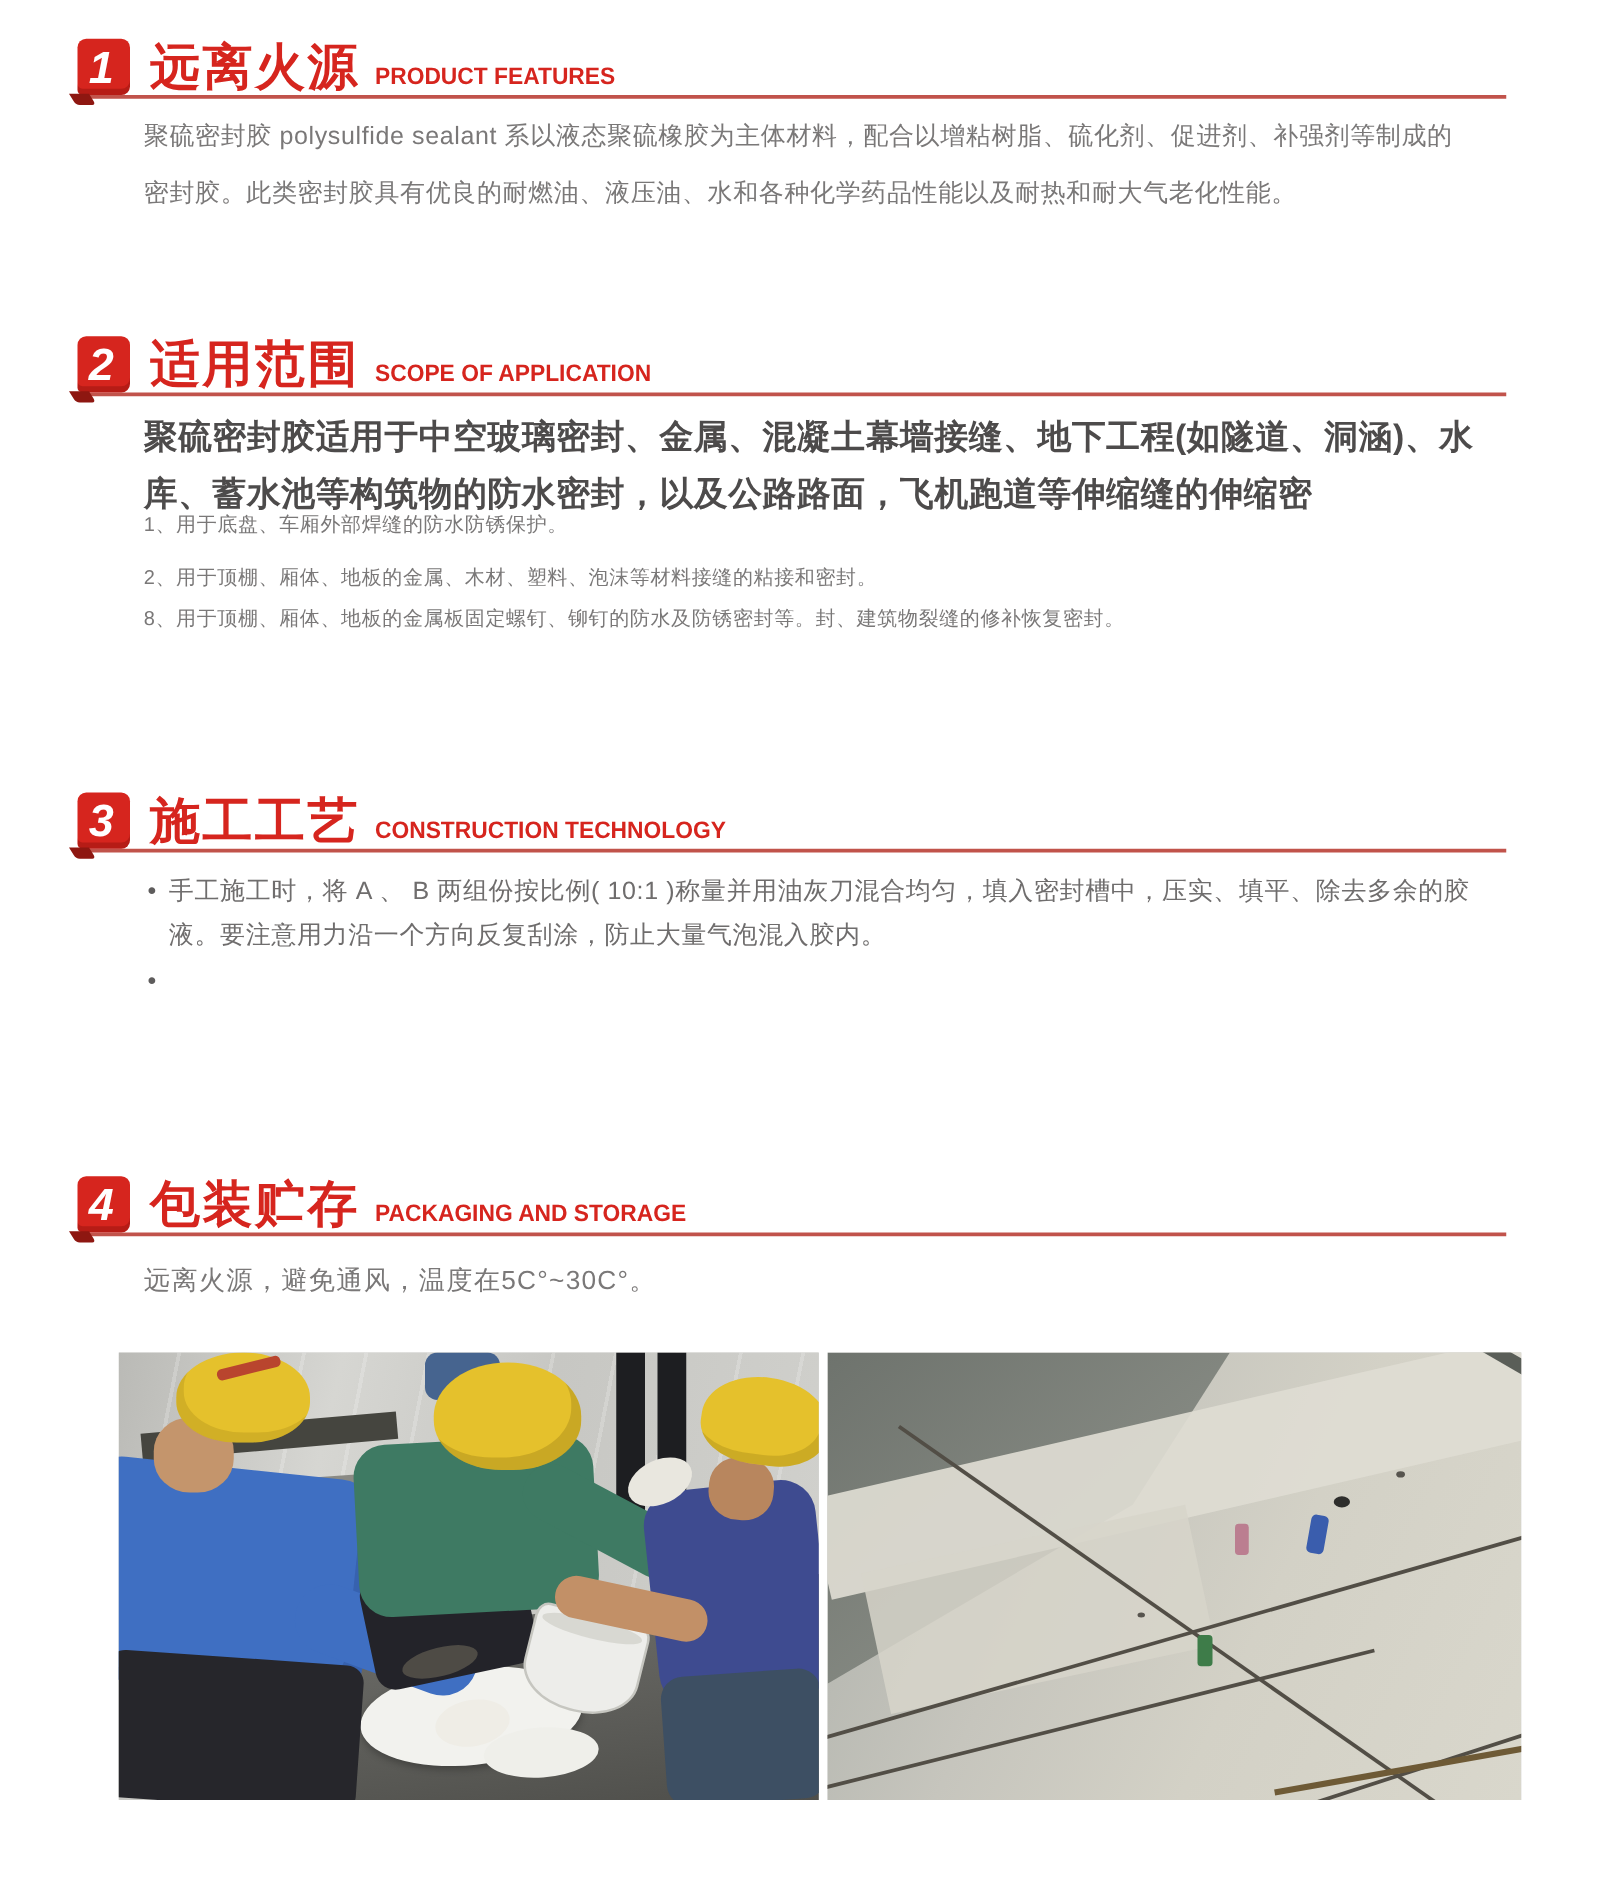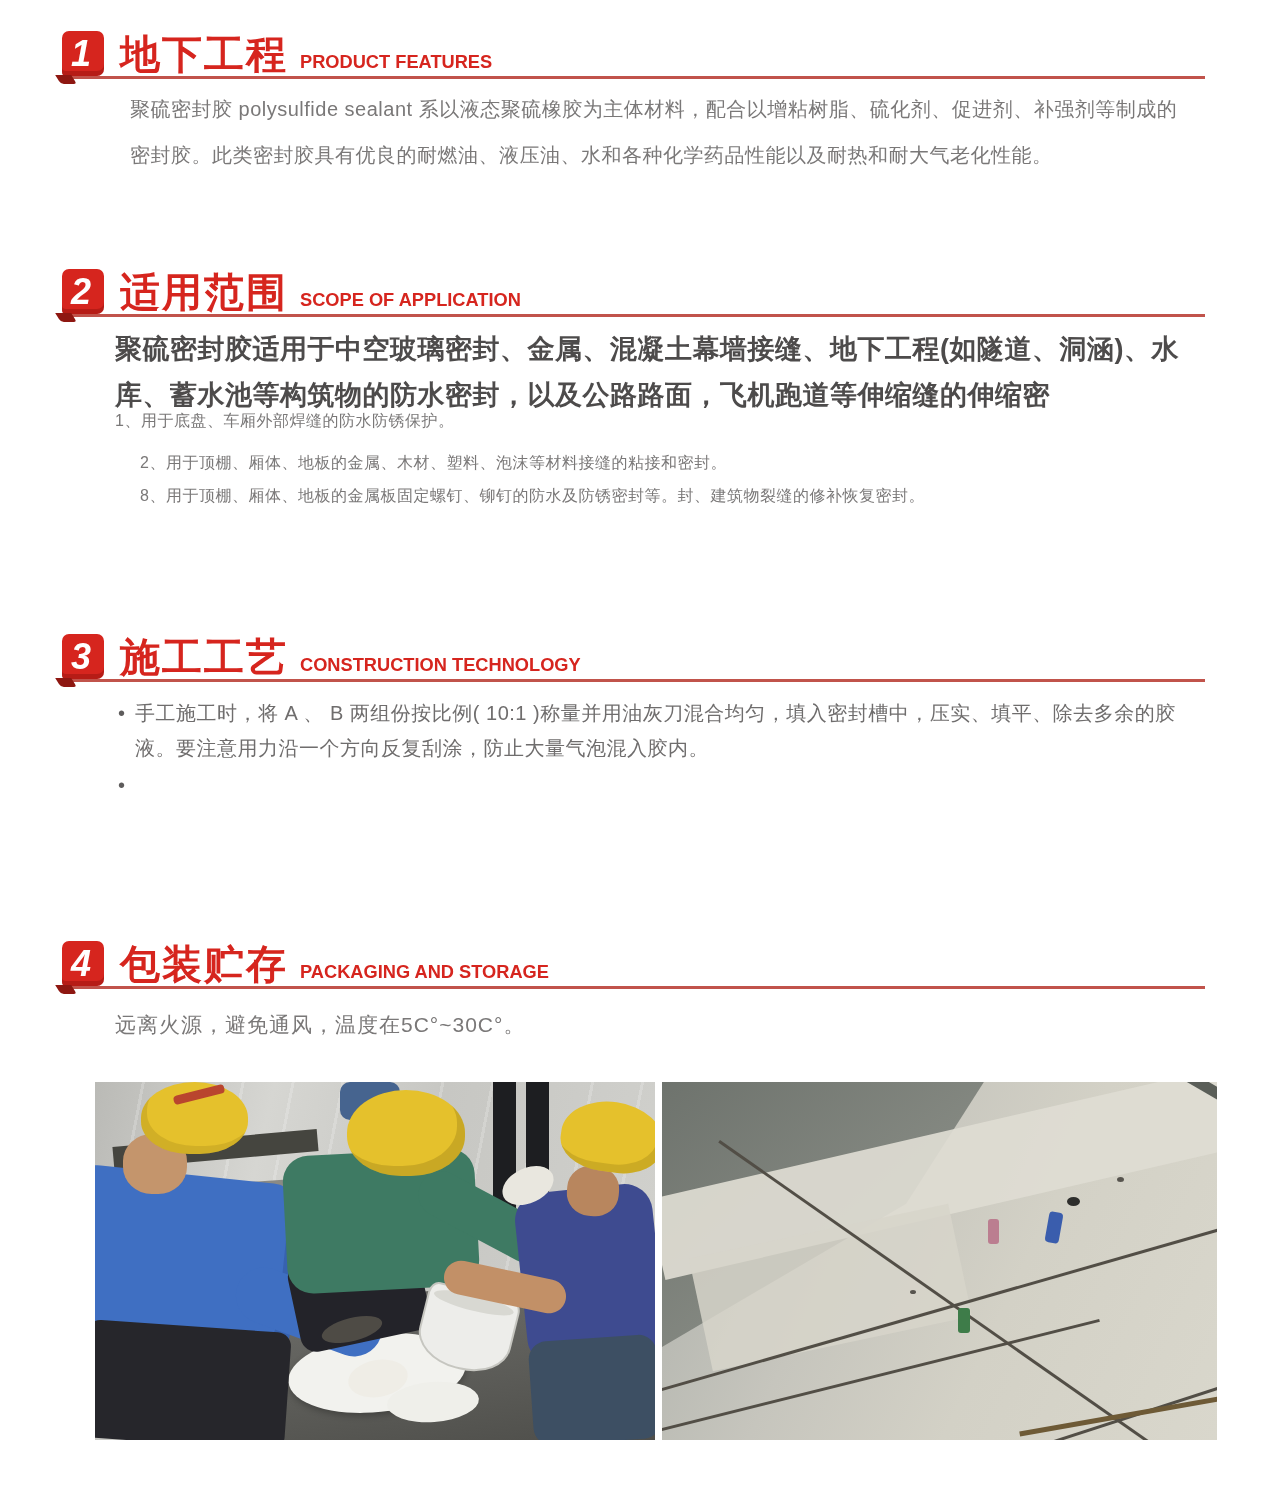--- a/index.html
+++ b/index.html
@@ -63,21 +63,21 @@
   }
   .lead{
     position:absolute;left:115px;width:1078px;
     color:var(--ink-dark,#4d4b4b);font-size:27px;line-height:46px;
     font-weight:700;letter-spacing:.5px;
   }
   .numlist{
     position:absolute;left:115px;width:1075px;list-style:none;
     color:var(--ink,#7a7878);font-size:16px;line-height:30px;letter-spacing:.5px;
   }
-  .numlist li+li{margin-top:12px;margin-left:25px;}
+  .numlist li+li{margin-top:12px;}
   .numlist li:nth-child(3){margin-top:3px;}
   .dotlist{
     position:absolute;left:118px;width:1062px;list-style:none;
     color:#6f6d6d;font-size:20px;line-height:35px;letter-spacing:.5px;
   }
   .dotlist li{position:relative;padding-left:17px;margin-bottom:2px;}
   .dotlist li .dot{
     position:absolute;left:0;top:0;color:#5e5c5c;font-size:20px;
   }
   .storage{
@@ -148,24 +148,24 @@
 </style>
 </head>
 <body>
 
 <div id="page">
 
   <header class="sec-head" style="top:34px;">
     <div class="badge">
       <span>1</span>
     </div>
-    <h2 class="sec-title-zh">地下工程</h2>
+    <h2 class="sec-title-zh">远离火源</h2>
     <span class="sec-title-en">PRODUCT FEATURES</span>
   </header>
-  <p class="para" style="top:86px;margin-left:15px;">聚硫密封胶 polysulfide sealant 系以液态聚硫橡胶为主体材料，配合以增粘树脂、硫化剂、促进剂、补强剂等制成的密封胶。此类密封胶具有优良的耐燃油、液压油、水和各种化学药品性能以及耐热和耐大气老化性能。</p>
+  <p class="para" style="top:86px;">聚硫密封胶 polysulfide sealant 系以液态聚硫橡胶为主体材料，配合以增粘树脂、硫化剂、促进剂、补强剂等制成的密封胶。此类密封胶具有优良的耐燃油、液压油、水和各种化学药品性能以及耐热和耐大气老化性能。</p>
 
   <header class="sec-head" style="top:272px;">
     <div class="badge">
       <span>2</span>
     </div>
     <h2 class="sec-title-zh">适用范围</h2>
     <span class="sec-title-en">SCOPE OF APPLICATION</span>
   </header>
   <p class="lead" style="top:326px;">聚硫密封胶适用于中空玻璃密封、金属、混凝土幕墙接缝、地下工程(如隧道、洞涵)、水库、蓄水池等构筑物的防水密封，以及公路路面，飞机跑道等伸缩缝的伸缩密</p>
   <ul class="numlist" style="top:406px;">

